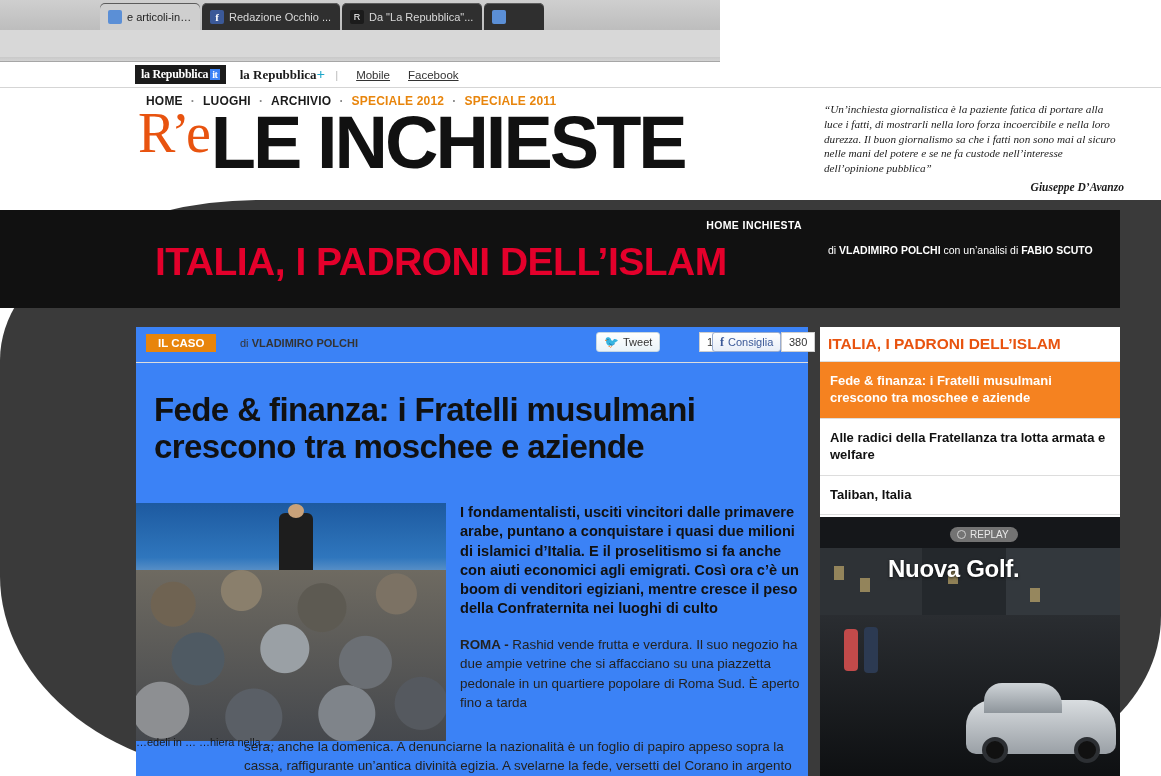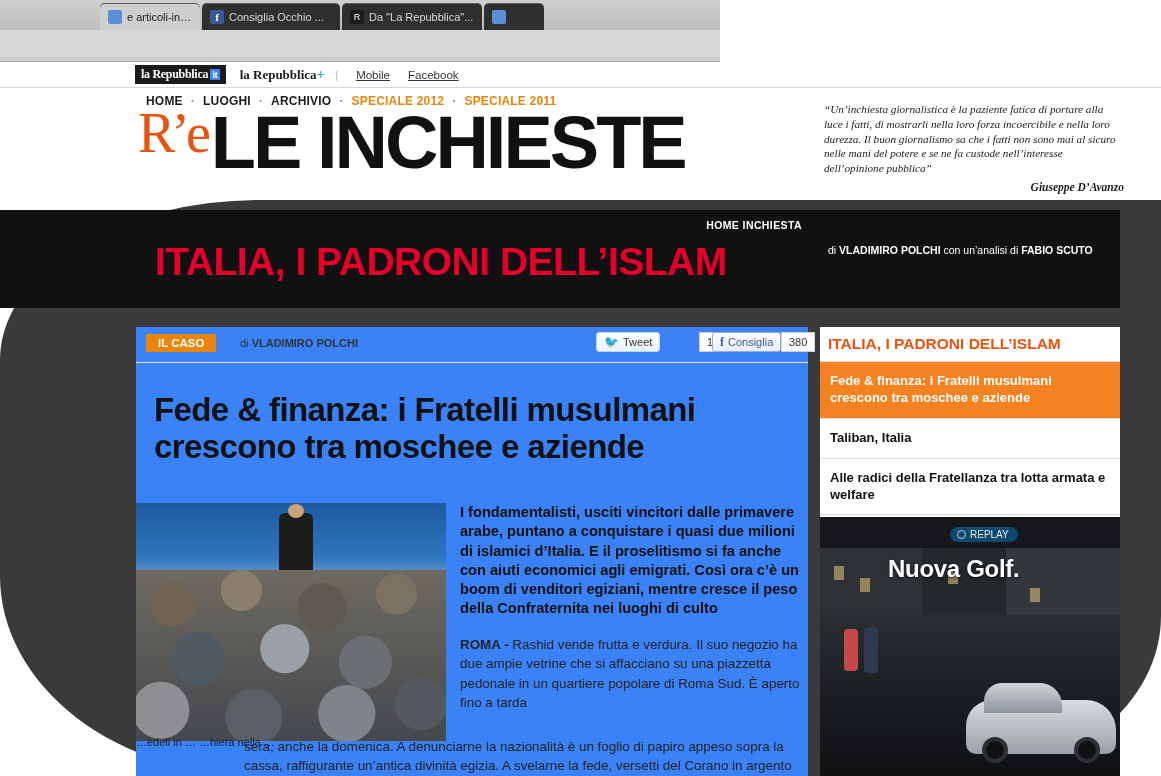--- a/index.html
+++ b/index.html
@@ -316,21 +316,21 @@
   .ad .bldg {
     position:absolute; left:0; top:12%; width:100%; height:46%;
     background:
       linear-gradient(90deg,#2e3236 0 34%, #24282c 34% 62%, #33383d 62% 100%);
   }
   .ad .win {
     position:absolute; background:#e8c97a; opacity:.55;
   }
   .ad-replay {
     position: absolute; left: 130px; top: 10px;
-    background: #0c4a6e; color: #e8e8e8;
+    background: #737373; color: #e8e8e8;
     font-size: 10px; border-radius: 9px;
     padding: 2px 9px 2px 7px;
     display:flex; align-items:center; gap:4px;
   }
   .ad-replay .circ {
     width: 9px; height: 9px; border-radius: 50%;
     border: 1px solid #cfcfcf; display:inline-block;
   }
   .ad-title {
     position: absolute; left: 68px; top: 38px;
@@ -368,21 +368,21 @@
 <div id="root">
 
   <div class="chrome">
     <div class="tabstrip">
       <div class="tab t1">
         <span class="favicon fav-blue"></span>
         <span class="tab-label">e articoli-inte...</span>
       </div>
       <div class="tab t2 inactive">
         <span class="favicon fav-fb">f</span>
-        <span class="tab-label">Consiglia Occhio ...</span>
+        <span class="tab-label">Redazione Occhio ...</span>
       </div>
       <div class="tab t3 inactive">
         <span class="favicon fav-rep">R</span>
         <span class="tab-label">Da "La Repubblica"...</span>
       </div>
       <div class="tab t4 inactive">
         <span class="favicon fav-blue"></span>
         <span class="tab-label"></span>
       </div>
     </div>
@@ -471,22 +471,22 @@
       <div class="body">
         <b>ROMA - </b><span>Rashid vende frutta e verdura. Il suo negozio ha due ampie vetrine che si affacciano su una piazzetta pedonale in un quartiere popolare di Roma Sud. È aperto fino a tarda</span>
       </div>
 
       <div class="body-wide">sera, anche la domenica. A denunciarne la nazionalità è un foglio di papiro appeso sopra la cassa, raffigurante un’antica divinità egizia. A svelarne la fede, versetti del Corano in argento su stoffa nera all’ingresso. Per il resto è lui a mettere le cose in chiaro: “Sì, sto coi Fratelli musulmani, qui quasi tutti lo …o, almeno chi fa questo lavoro”. N…… sue parole la conferma di …</div>
     </div>
 
     <div class="rightcol">
       <div class="rc-title">ITALIA, I PADRONI DELL’ISLAM</div>
       <div class="rc-item active">Fede &amp; finanza: i Fratelli musulmani crescono tra moschee e aziende</div>
+      <div class="rc-item">Alle radici della Fratellanza tra lotta armata e welfare</div>
       <div class="rc-item">Taliban, Italia</div>
-      <div class="rc-item">Alle radici della Fratellanza tra lotta armata e welfare</div>
       <div class="rc-item">Ramadan, l’altra festa</div>
     </div>
 
     <div class="ad">
       <div class="bldg">
         <div class="win" style="left:14px;top:18px;width:10px;height:14px;"></div>
         <div class="win" style="left:40px;top:30px;width:10px;height:14px;"></div>
         <div class="win" style="left:128px;top:22px;width:10px;height:14px;"></div>
         <div class="win" style="left:210px;top:40px;width:10px;height:14px;"></div>
       </div>

